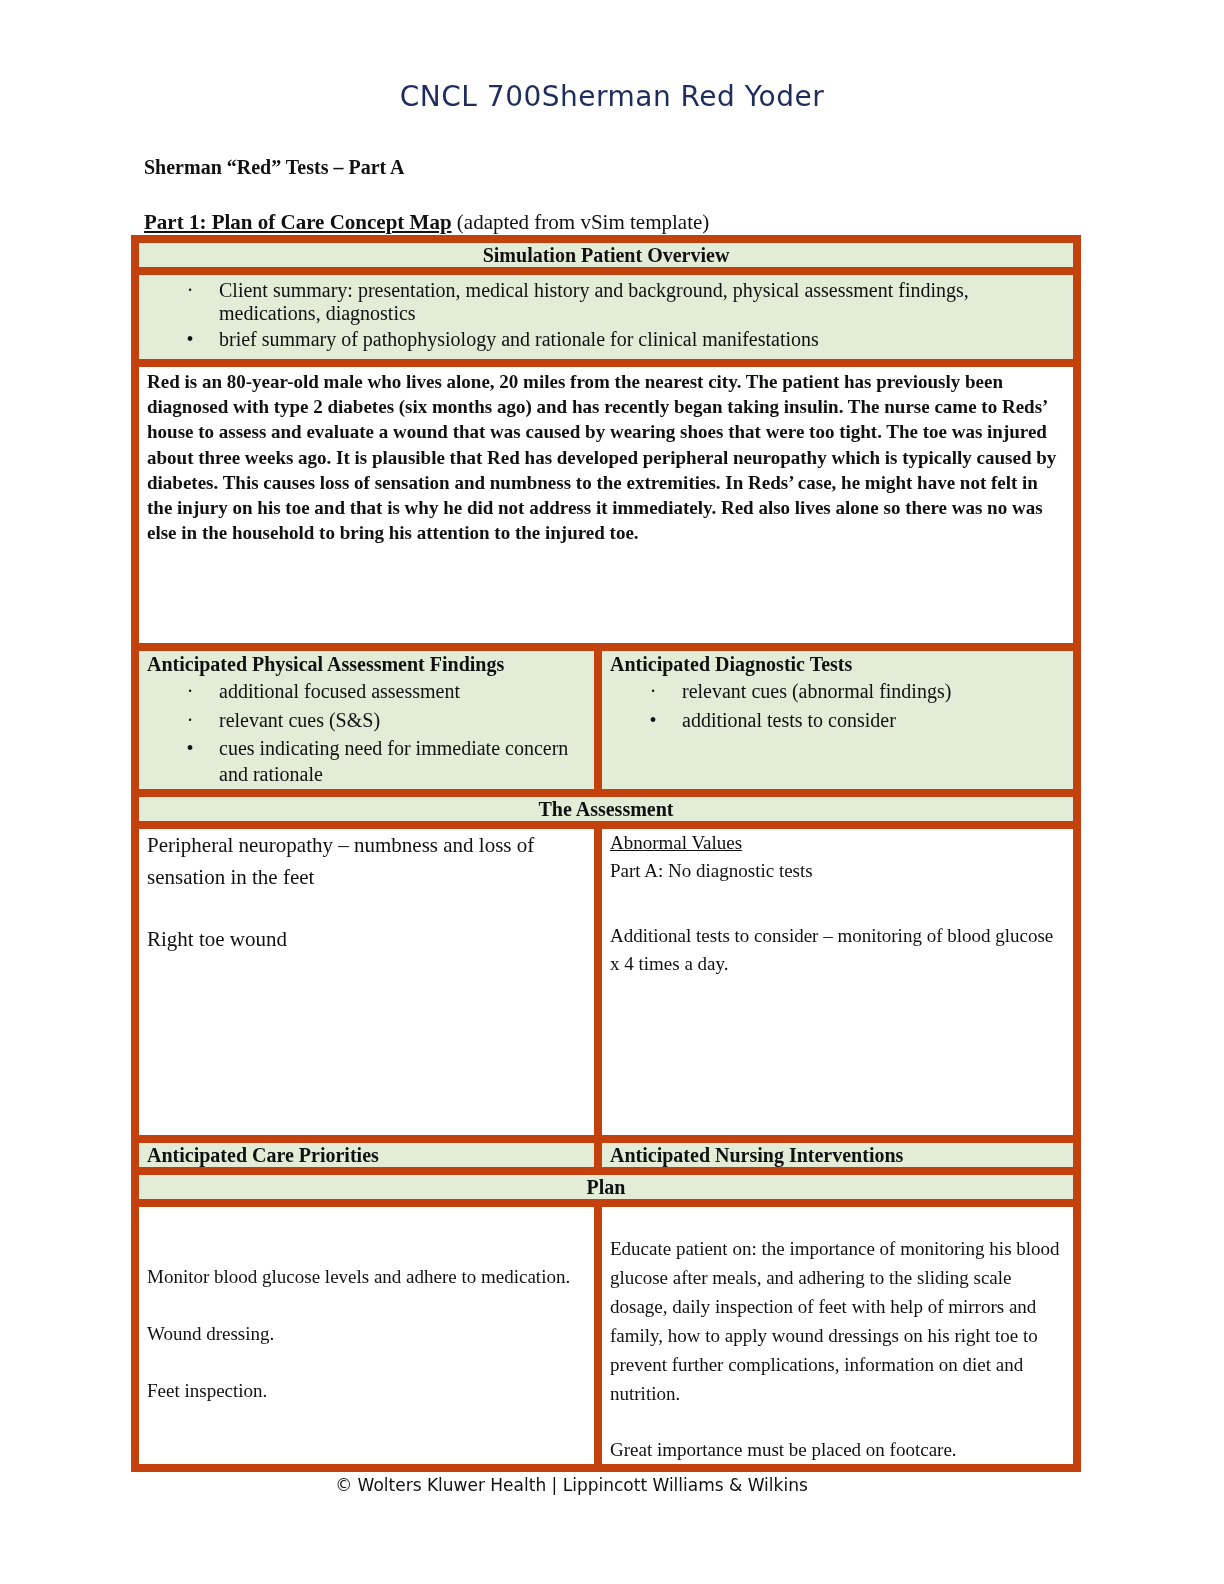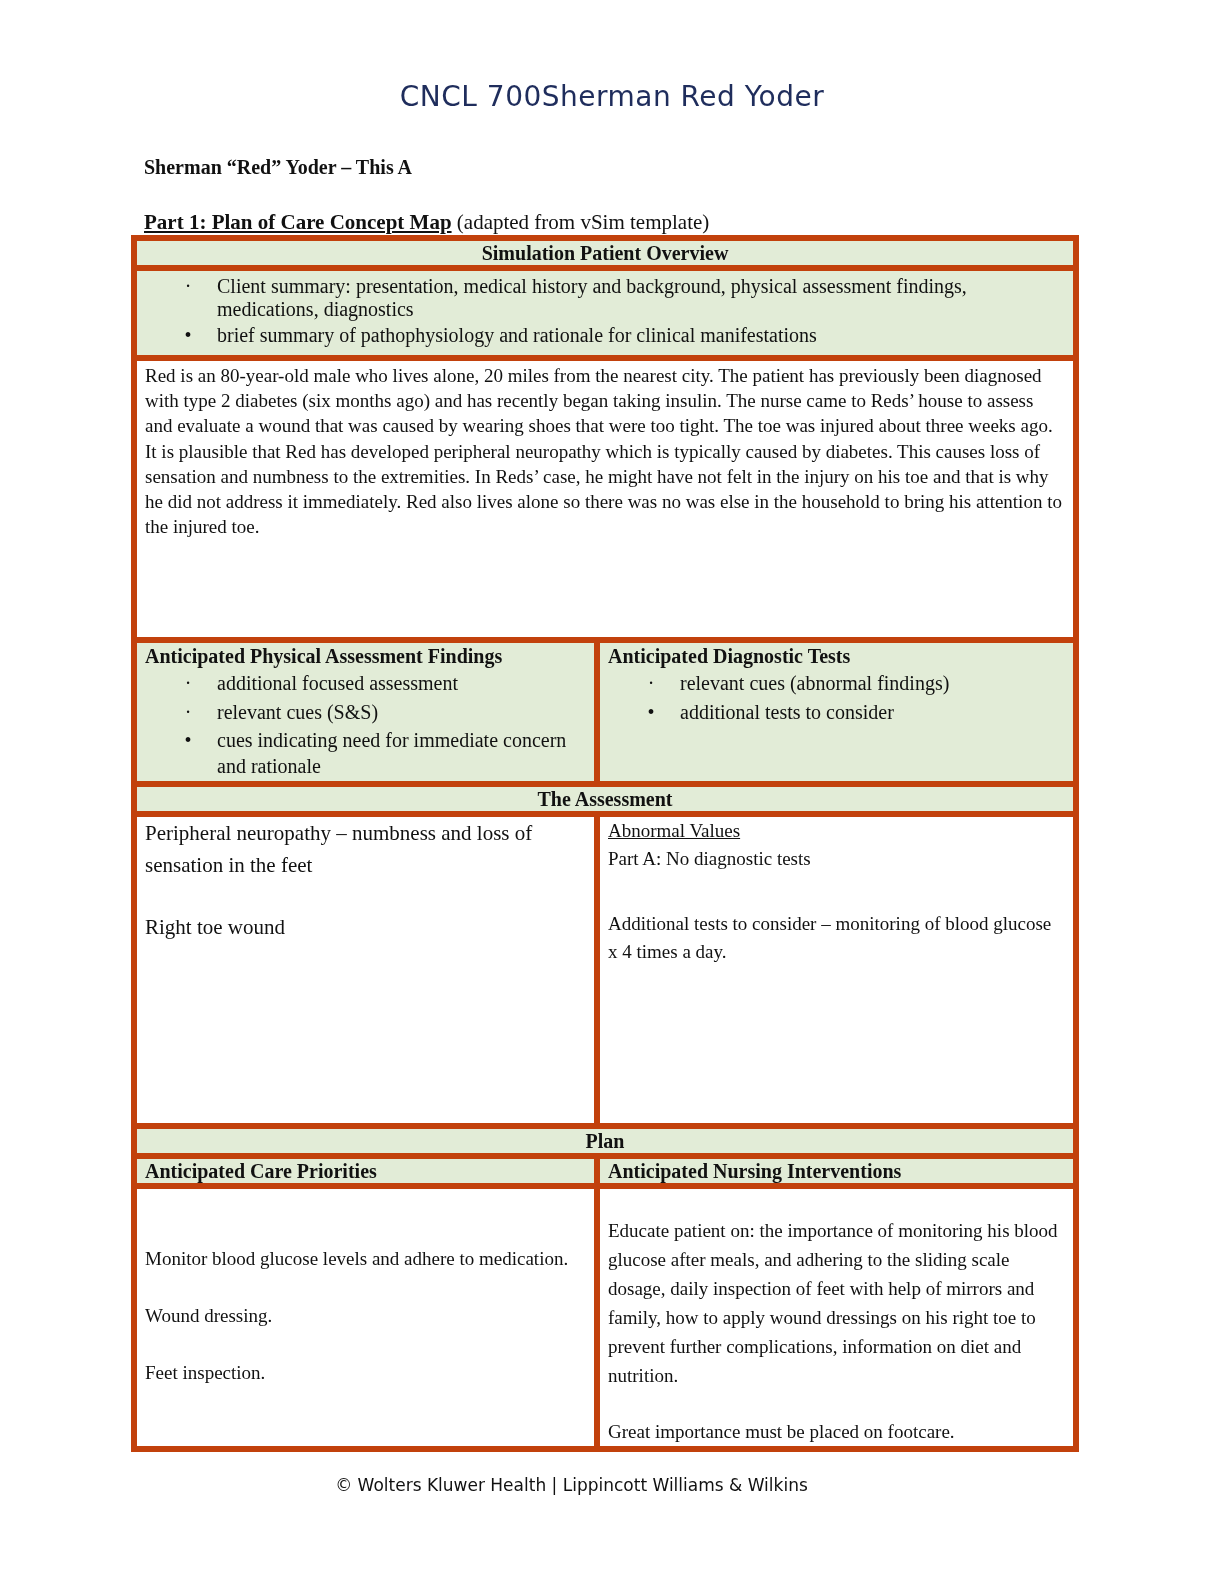--- a/index.html
+++ b/index.html
@@ -15,42 +15,42 @@
   .heading-part1 {
     position: absolute; top: 210px; left: 144px;
     font-family: "Liberation Serif", serif; font-size: 21px;
   }
   .heading-part1 b { font-weight: bold; text-decoration: underline; }
   table.map {
     position: absolute; top: 235px; left: 131px; width: 942px;
     border-collapse: collapse; table-layout: fixed;
     font-family: "Liberation Serif", serif; font-size: 20px;
   }
-  table.map td { border: 6px solid #c2410c; vertical-align: top; padding: 0 8px; }
+  table.map td { border: 8px solid #c2410c; vertical-align: top; padding: 0 8px; }
   .green { background: #e2ecd7; }
   .center-head { text-align: center; font-weight: bold; height: 24px; line-height: 24px; }
   .col-head { font-weight: bold; line-height: 26px; }
   ul.guide { margin: 0; padding: 0 0 0 72px; list-style: none; line-height: 23px; }
   ul.guide li { position: relative; }
   ul.guide li .bul { position: absolute; left: -34px; top: 0; width: 10px; text-align: center; }
   .narr { line-height: 25.2px; font-size: 19px; padding-top: 2px; }
   .cell-text { font-size: 21px; line-height: 32px; }
   .small-text { font-size: 19px; line-height: 28px; }
   .u { text-decoration: underline; }
   .footer {
     position: absolute; top: 1475px; left: 0; width: 1143px; text-align: center;
     font-family: "DejaVu Sans", sans-serif; font-size: 17px; color: #111;
   }
 </style>
 </head>
 <body>
 
 <div class="page-title">CNCL 700Sherman Red Yoder</div>
 
-<div class="heading-a">Sherman “Red” Yoder – This A</div>
+<div class="heading-a">Sherman “Red” Tests – Part A</div>
 
 <div class="heading-part1"><b>Part 1: Plan of Care Concept Map</b><span> (adapted from vSim template)</span></div>
 
 <table class="map">
   <colgroup>
       <col style="width:463px">
       <col style="width:479px">
     </colgroup>
 
   <tbody>
@@ -59,21 +59,21 @@
   </tr>
   <tr>
     <td colspan="2" class="green" style="height:80px; padding-top:4px;">
       <ul class="guide">
         <li><span class="bul">·</span><span>Client summary: presentation, medical history and background, physical assessment findings, medications, diagnostics</span></li>
         <li style="margin-top:3px;"><span class="bul">•</span><span>brief summary of pathophysiology and rationale for clinical manifestations</span></li>
       </ul>
     </td>
   </tr>
   <tr>
-    <td colspan="2" style="height:276px;">
+    <td colspan="2" style="height:276px;font-weight:bold;">
       <div class="narr">Red is an 80-year-old male who lives alone, 20 miles from the nearest city. The patient has previously been diagnosed with type 2 diabetes (six months ago) and has recently began taking insulin. The nurse came to Reds’ house to assess and evaluate a wound that was caused by wearing shoes that were too tight. The toe was injured about three weeks ago. It is plausible that Red has developed peripheral neuropathy which is typically caused by diabetes. This causes loss of sensation and numbness to the extremities. In Reds’ case, he might have not felt in the injury on his toe and that is why he did not address it immediately. Red also lives alone so there was no was else in the household to bring his attention to the injured toe.</div>
     </td>
   </tr>
 
   <tr>
     <td class="green" style="height:138px;">
       <div class="col-head">Anticipated Physical Assessment Findings</div>
       <ul class="guide" style="line-height:29px;">
         <li><span class="bul">·</span><span>additional focused assessment</span></li>
         <li><span class="bul">·</span><span>relevant cues (S&amp;S)</span></li>
@@ -97,25 +97,25 @@
       <div class="cell-text" style="margin-top:30px;">Right toe wound</div>
     </td>
     <td>
       <div class="small-text u">Abnormal Values</div>
       <div class="small-text">Part A: No diagnostic tests</div>
       <div class="small-text" style="margin-top:37px;">Additional tests to consider – monitoring of blood glucose x 4 times a day.</div>
     </td>
   </tr>
 
   <tr>
-    <td colspan="2" class="green center-head">Plan</td>
+    <td class="green col-head" style="height:24px; line-height:24px;">Anticipated Care Priorities</td>
+    <td class="green col-head" style="line-height:24px;">Anticipated Nursing Interventions</td>
   </tr>
   <tr>
-    <td class="green col-head" style="height:24px; line-height:24px;">Anticipated Care Priorities</td>
-    <td class="green col-head" style="line-height:24px;">Anticipated Nursing Interventions</td>
+    <td colspan="2" class="green center-head">Plan</td>
   </tr>
   <tr>
     <td style="height:252px;">
       <div class="small-text" style="margin-top:56px;">Monitor blood glucose levels and adhere to medication.</div>
       <div class="small-text" style="margin-top:29px;">Wound dressing.</div>
       <div class="small-text" style="margin-top:29px;">Feet inspection.</div>
     </td>
     <td>
       <div class="small-text" style="margin-top:27px; line-height:29px;">Educate patient on: the importance of monitoring his blood glucose after meals, and adhering to the sliding scale dosage, daily inspection of feet with help of mirrors and family, how to apply wound dressings on his right toe to prevent further complications, information on diet and nutrition.</div>
       <div class="small-text" style="margin-top:28px;">Great importance must be placed on footcare.</div>

